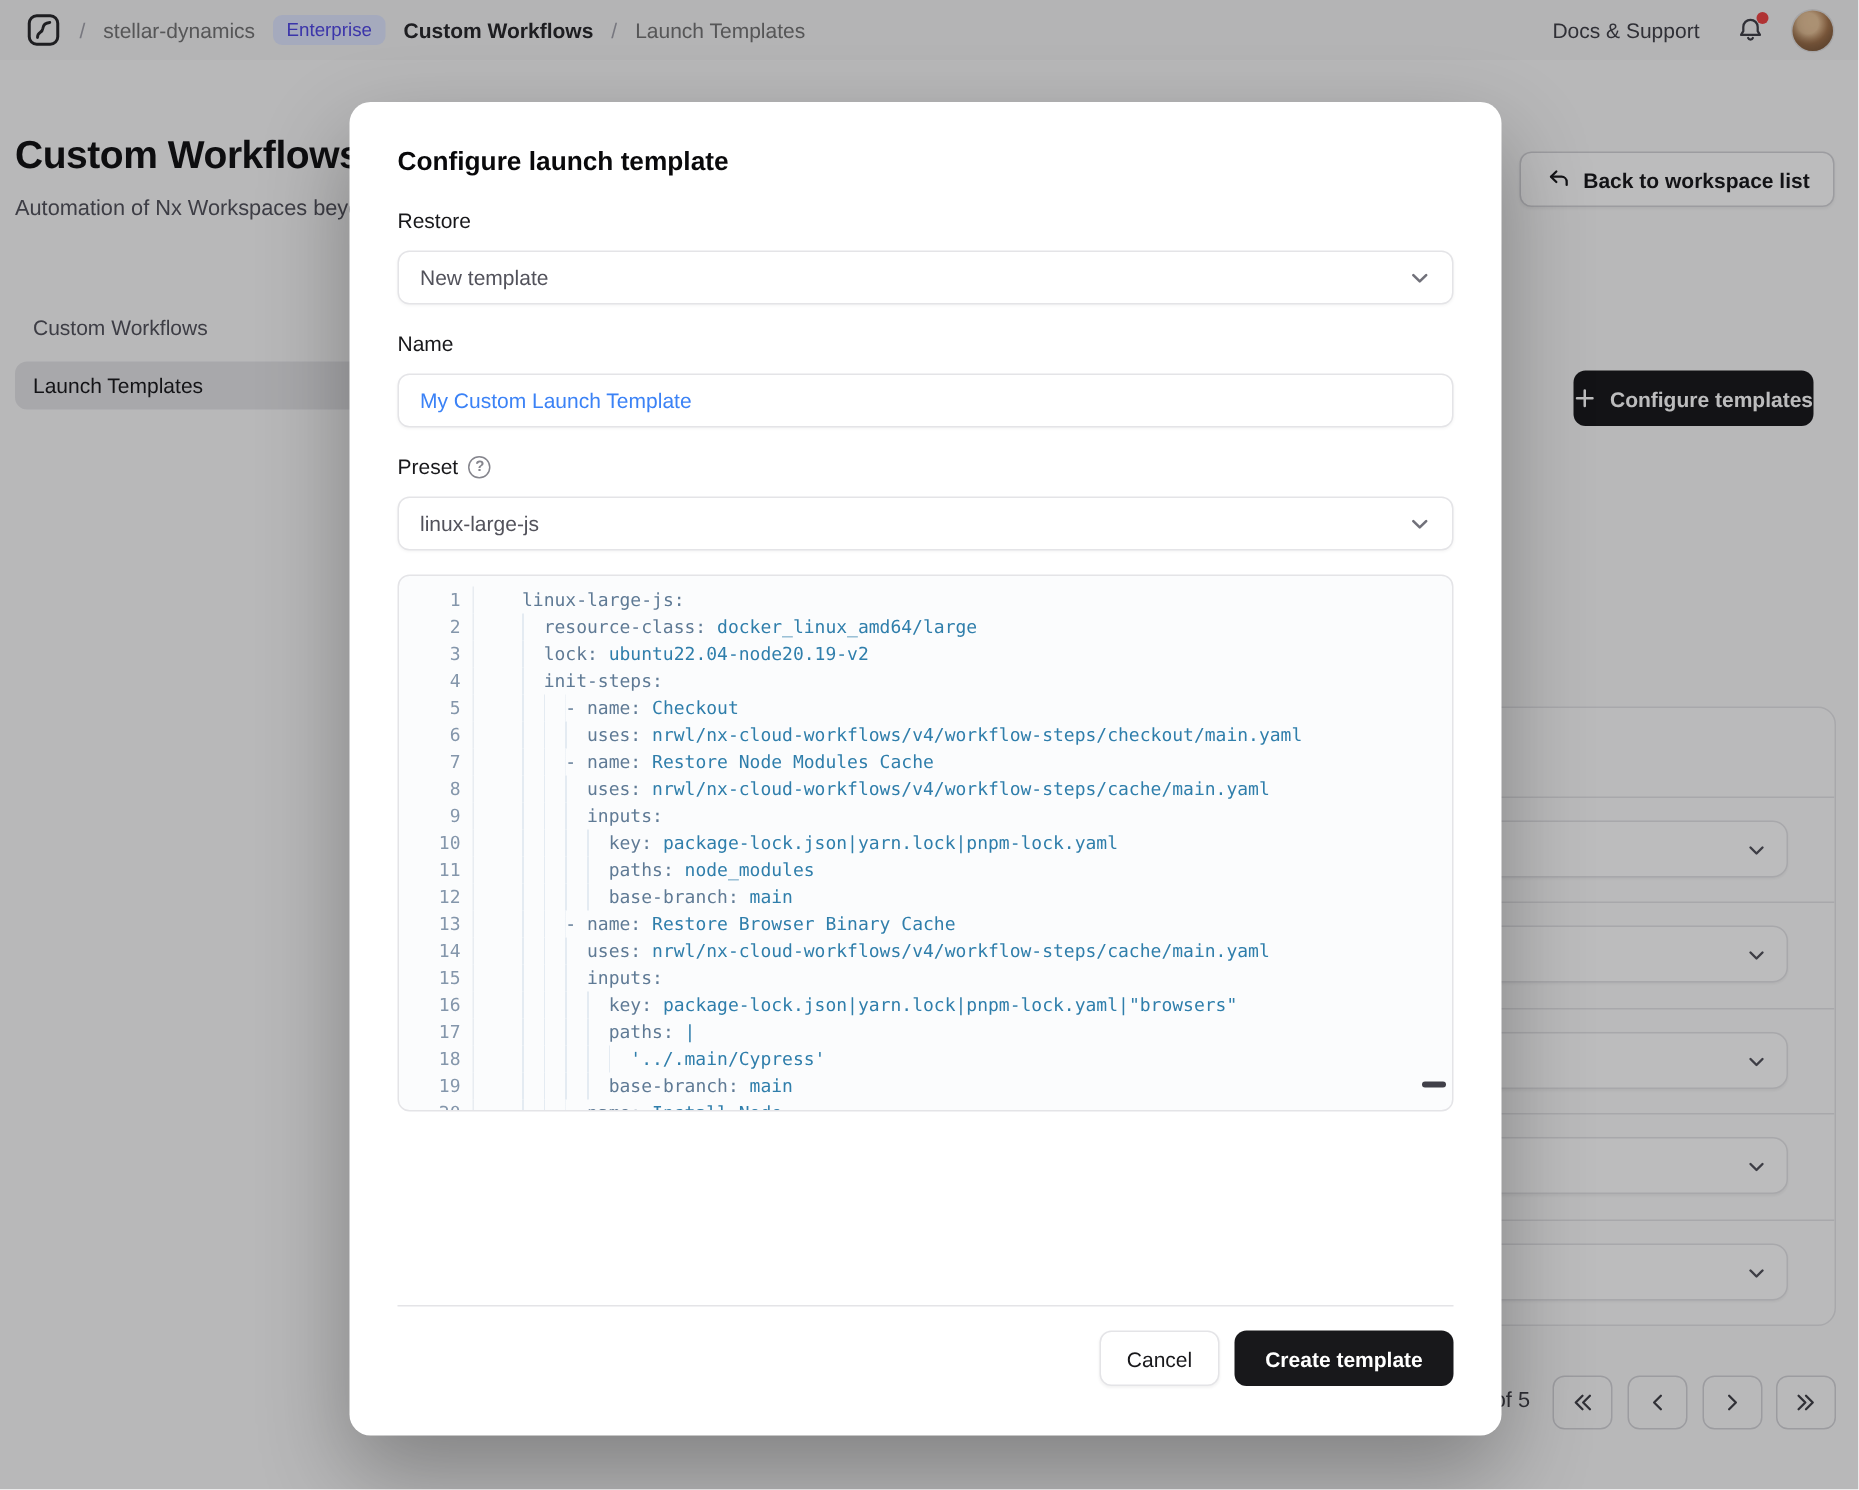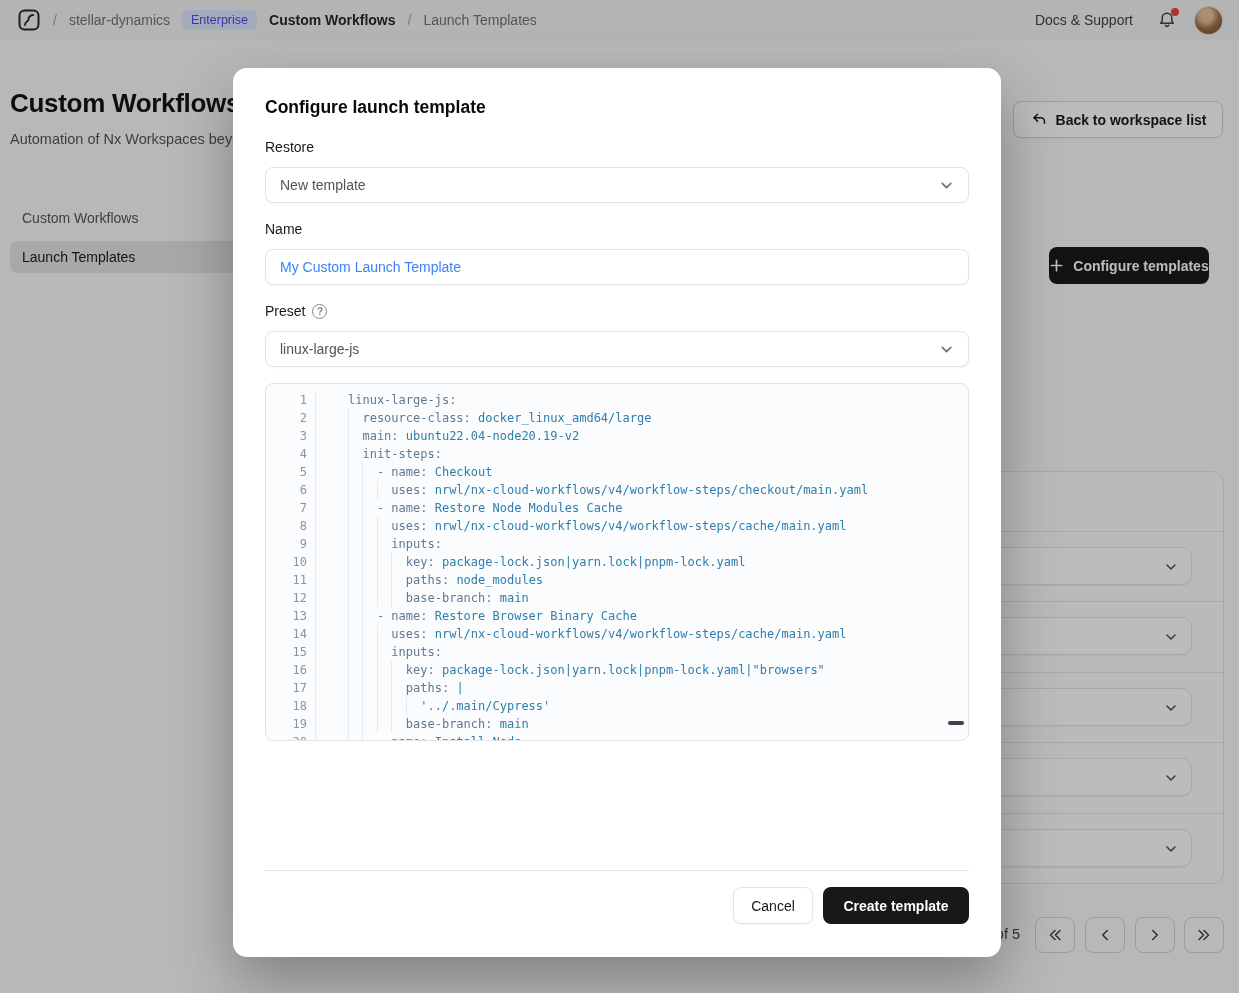--- a/index.html
+++ b/index.html
@@ -230,21 +230,21 @@
       <svg width="15" height="15" viewBox="0 0 14 14" fill="none">
           <path d="M3 5l4 4 4-4" stroke="#71717a" stroke-width="1.6" stroke-linecap="round" stroke-linejoin="round"></path>
         </svg>
     </span>
   </div>
 
   <div class="m-abs editor">
     <div>
         <div class="cl"><span class="g">1</span><span class="gsep"></span><span class="cc"><span class="ind" style="width: 0ch;"></span><span class="ck">linux-large-js:</span></span></div>
         <div class="cl"><span class="g">2</span><span class="gsep"></span><span class="cc"><span class="ind" style="width: 2ch;"></span><span class="ck">resource-class:</span><span class="cv"> docker_linux_amd64/large</span></span></div>
-        <div class="cl"><span class="g">3</span><span class="gsep"></span><span class="cc"><span class="ind" style="width: 2ch;"></span><span class="ck">main:</span><span class="cv"> ubuntu22.04-node20.19-v2</span></span></div>
+        <div class="cl"><span class="g">3</span><span class="gsep"></span><span class="cc"><span class="ind" style="width: 2ch;"></span><span class="ck">lock:</span><span class="cv"> ubuntu22.04-node20.19-v2</span></span></div>
         <div class="cl"><span class="g">4</span><span class="gsep"></span><span class="cc"><span class="ind" style="width: 2ch;"></span><span class="ck">init-steps:</span></span></div>
         <div class="cl"><span class="g">5</span><span class="gsep"></span><span class="cc"><span class="ind" style="width: 4ch;"></span><span class="ck">- </span><span class="ck">name:</span><span class="cv"> Checkout</span></span></div>
         <div class="cl"><span class="g">6</span><span class="gsep"></span><span class="cc"><span class="ind" style="width: 6ch;"></span><span class="ck">uses:</span><span class="cv"> nrwl/nx-cloud-workflows/v4/workflow-steps/checkout/main.yaml</span></span></div>
         <div class="cl"><span class="g">7</span><span class="gsep"></span><span class="cc"><span class="ind" style="width: 4ch;"></span><span class="ck">- </span><span class="ck">name:</span><span class="cv"> Restore Node Modules Cache</span></span></div>
         <div class="cl"><span class="g">8</span><span class="gsep"></span><span class="cc"><span class="ind" style="width: 6ch;"></span><span class="ck">uses:</span><span class="cv"> nrwl/nx-cloud-workflows/v4/workflow-steps/cache/main.yaml</span></span></div>
         <div class="cl"><span class="g">9</span><span class="gsep"></span><span class="cc"><span class="ind" style="width: 6ch;"></span><span class="ck">inputs:</span></span></div>
         <div class="cl"><span class="g">10</span><span class="gsep"></span><span class="cc"><span class="ind" style="width: 8ch;"></span><span class="ck">key:</span><span class="cv"> package-lock.json|yarn.lock|pnpm-lock.yaml</span></span></div>
         <div class="cl"><span class="g">11</span><span class="gsep"></span><span class="cc"><span class="ind" style="width: 8ch;"></span><span class="ck">paths:</span><span class="cv"> node_modules</span></span></div>
         <div class="cl"><span class="g">12</span><span class="gsep"></span><span class="cc"><span class="ind" style="width: 8ch;"></span><span class="ck">base-branch:</span><span class="cv"> main</span></span></div>
         <div class="cl"><span class="g">13</span><span class="gsep"></span><span class="cc"><span class="ind" style="width: 4ch;"></span><span class="ck">- </span><span class="ck">name:</span><span class="cv"> Restore Browser Binary Cache</span></span></div>

